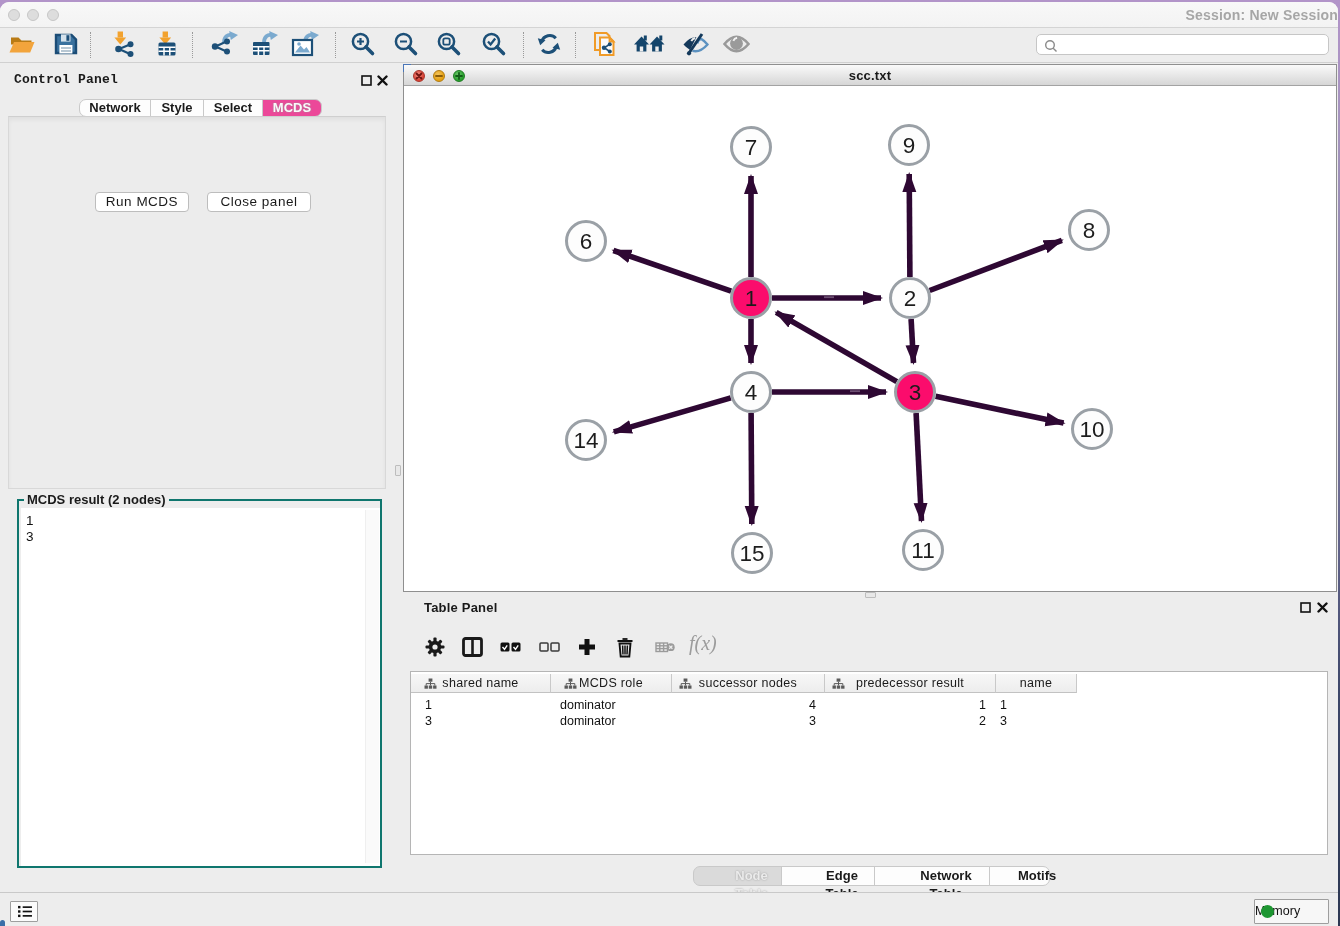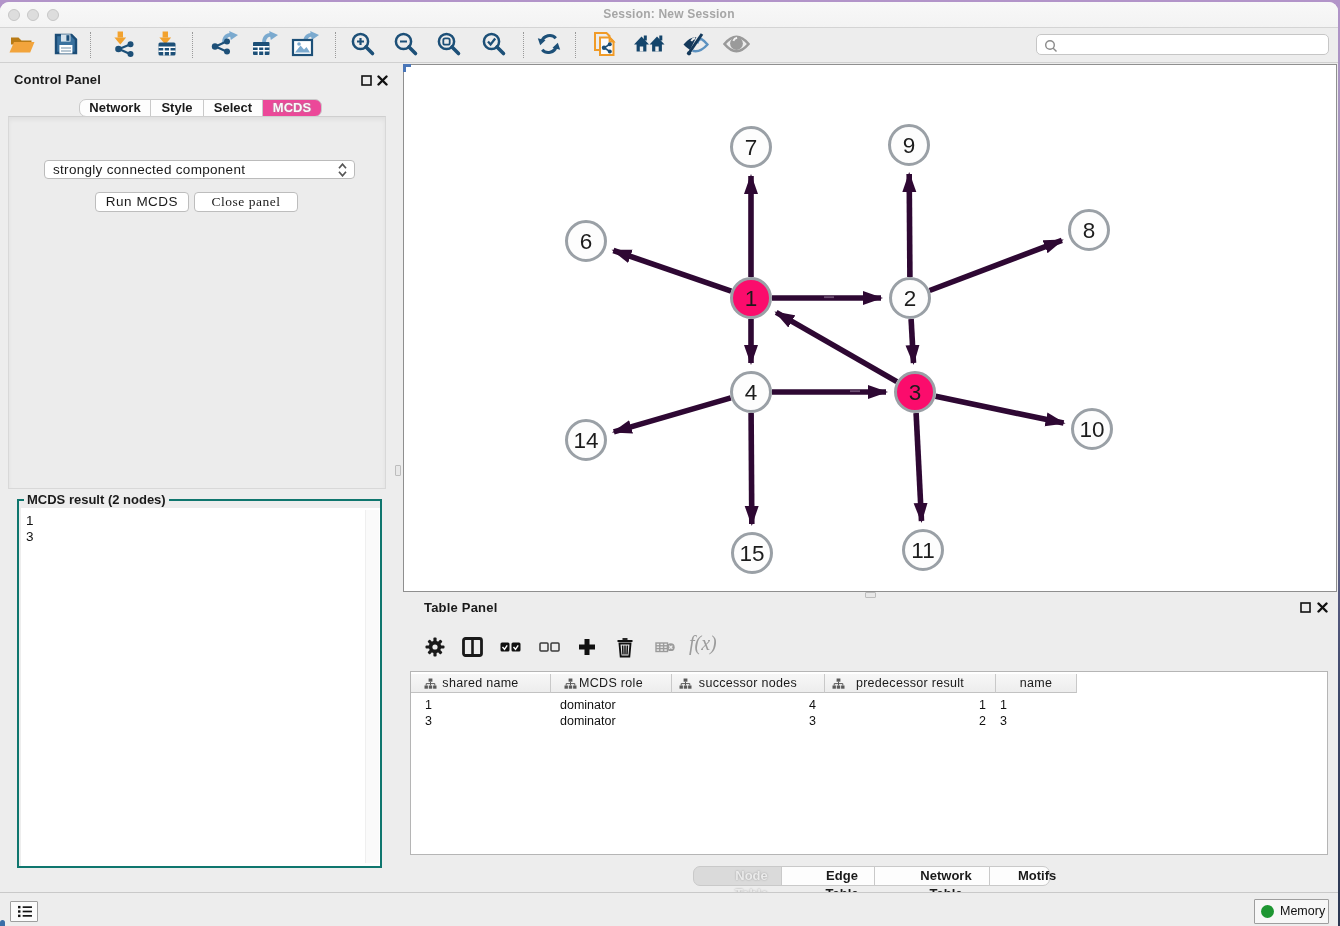--- a/index.html
+++ b/index.html
@@ -2,33 +2,33 @@
 <html><head><meta charset="utf-8">
 <style>
 *{margin:0;padding:0;box-sizing:border-box;}
 html,body{width:1340px;height:926px;overflow:hidden;font-family:"Liberation Sans",sans-serif;}
 body{background:#b294c9;position:relative;}
 #edgeR{position:absolute;right:0;top:0;width:4px;height:926px;background:linear-gradient(#b294c9 0,#a393bd 140px,#8d86ae 300px,#5f6188 560px,#3c4668 700px,#2c3752 926px);}
 #win{position:absolute;left:0;top:2px;width:1338px;height:924px;background:#ededed;border-radius:9px 9px 0 0;overflow:hidden;}
 
 #tbar{position:absolute;left:0;top:0;width:100%;height:26px;background:linear-gradient(#f8f8f8,#f3f3f3);border-bottom:1px solid #d4d4d4;}
 .tl{position:absolute;top:7px;width:12px;height:12px;border-radius:50%;background:#dddddd;border:1px solid #c6c6c6;}
-#ttitle{position:absolute;top:5px;width:100%;text-align:center;font-size:12px;font-weight:bold;color:#a6a6a6;letter-spacing:0.2px;}
+#ttitle{position:absolute;top:5px;width:100%;text-align:right;font-size:14px;font-weight:bold;color:#a6a6a6;letter-spacing:0.2px;}
 
 #toolbar{position:absolute;left:0;top:26px;width:100%;height:35px;background:#ededed;border-bottom:1px solid #d0d0d0;}
 .ti{position:absolute;top:3px;}
 .tsep{position:absolute;top:4px;height:26px;width:0;border-left:1px dotted #9a9a9a;}
 #search{position:absolute;left:1036px;top:6px;width:293px;height:21px;background:#fff;border:1px solid #c6c6c6;border-radius:5px;}
 
 #cpanel{position:absolute;left:0;top:61px;width:394px;height:829px;background:#ededed;}
 #rdiv{position:absolute;left:394px;top:61px;width:9px;height:829px;background:#ededed;}
 #grip1{position:absolute;left:395px;top:463px;width:6px;height:11px;background:#e8e8e8;border:1px solid #bdbdbd;border-radius:1px;}
 #grip2{position:absolute;left:865px;top:590px;width:11px;height:6px;background:#e8e8e8;border:1px solid #bdbdbd;border-radius:1px;}
 
-#cphead{position:absolute;left:14px;top:9px;font-size:13px;font-weight:bold;color:#1a1a1a;letter-spacing:0.2px;}
+#cphead{position:absolute;left:14px;top:9px;font-size:13px;font-weight:bold;color:#1a1a1a;letter-spacing:0.2px;font-family:Liberation Mono, monospace;}
 .tab{position:absolute;top:36px;height:18px;background:#fdfdfd;border:1px solid #c9c9c9;font-size:13px;font-weight:bold;color:#1a1a1a;text-align:center;line-height:16px;}
 #tabMCDS{background:#ec4899;color:#fafafa;text-shadow:0 0 2px #999;border-radius:0 7px 7px 0;}
 #tabpane{position:absolute;left:8px;top:53px;width:378px;height:373px;background:#ececec;border:1px solid #d8d8d8;border-top:1px solid #cfcfcf;box-shadow:inset 0 3px 4px rgba(0,0,0,0.05);}
 #optlabel{position:absolute;left:0;top:75px;width:100%;text-align:center;font-size:13.5px;color:#1a1a1a;letter-spacing:0.4px;}
 #combo{position:absolute;left:44px;top:97px;width:311px;height:19px;background:#fff;border:1px solid #bbb;border-radius:4px;font-size:13.5px;color:#1a1a1a;line-height:17px;padding-left:8px;letter-spacing:0.3px;}
 .btn{position:absolute;top:129px;height:20px;background:#fff;border:1px solid #bdbdbd;border-radius:4px;font-size:13.5px;color:#1a1a1a;text-align:center;line-height:18px;letter-spacing:0.5px;}
 #fieldset{position:absolute;left:17px;top:436px;width:365px;height:369px;border:2px solid #0f766e;}
 #legend{position:absolute;left:5px;top:-9px;background:#ededed;padding:0 3px;font-size:13px;font-weight:bold;color:#1a1a1a;}
 #resultbox{position:absolute;left:2px;top:7px;width:359px;height:358px;background:#fff;}
 #scrolltrack{position:absolute;right:1px;top:2px;width:14px;height:353px;background:#fafafa;border-left:1px solid #efefef;}
@@ -45,21 +45,21 @@
 #tablearea{position:absolute;left:7px;top:73px;width:918px;height:184px;background:#fff;border:1px solid #b5b5b5;}
 .th{position:absolute;top:2px;height:19px;background:linear-gradient(#f7f7f7,#ededed);border-right:1px solid #c9c9c9;border-bottom:1px solid #c2c2c2;font-size:12.5px;color:#1a1a1a;text-align:center;line-height:18px;letter-spacing:0.3px;}
 .td{position:absolute;font-size:12.5px;color:#111;height:15px;}
 .hic{position:absolute;top:6px;}
 .btab{position:absolute;top:268px;height:20px;background:#fdfdfd;border:1px solid #c9c9c9;font-size:13px;font-weight:bold;color:#1a1a1a;text-align:center;line-height:18px;padding-left:28px;}
 #btabNode{background:#dadada;color:#ebebeb;text-shadow:0 0 2px #9a9a9a;border-radius:7px 0 0 7px;}
 #btabMotifs{border-radius:0 7px 7px 0;}
 
 #sbar{position:absolute;left:0;top:890px;width:1338px;height:32px;background:#ededed;border-top:1px solid #c9c9c9;}
 #listbtn{position:absolute;left:10px;top:8px;width:28px;height:21px;background:#fbfbfb;border:1.5px solid #9e9e9e;border-radius:1px;}
-#membtn{position:absolute;left:1254px;top:6px;width:75px;height:25px;background:#f7f7f7;border:1px solid #9e9e9e;border-radius:1px;font-size:12.5px;color:#111;line-height:23px;text-align:left;padding-left:25px;}
+#membtn{position:absolute;left:1254px;top:6px;width:75px;height:25px;background:#f7f7f7;border:1px solid #9e9e9e;border-radius:1px;font-size:12.5px;color:#111;line-height:23px;text-align:left;}
 #memdot{position:absolute;left:6px;top:5px;width:13px;height:13px;border-radius:50%;background:#1e9632;}
 </style></head>
 <body>
 <div id="edgeR"></div>
 <div id="win">
   <div id="tbar">
     <div class="tl" style="left:8px;"></div>
     <div class="tl" style="left:27px;"></div>
     <div class="tl" style="left:47px;"></div>
     <div id="ttitle">Session: New Session</div>
@@ -220,38 +220,53 @@
         <rect x="1" y="1" width="9" height="9" fill="none" stroke="#111" stroke-width="1.6"></rect>
       </svg>
     <svg style="position:absolute;left:377px;top:12px" width="11" height="11" viewBox="0 0 11 11">
         <path d="M1.5,1.5 L9.5,9.5 M9.5,1.5 L1.5,9.5" stroke="#111" stroke-width="2.4" stroke-linecap="round"></path>
       </svg>
     <div class="tab" style="left:79px;width:72px;border-radius:7px 0 0 7px;">Network</div>
     <div class="tab" style="left:150px;width:54px;">Style</div>
     <div class="tab" style="left:203px;width:60px;">Select</div>
     <div class="tab" id="tabMCDS" style="left:262px;width:60px;">MCDS</div>
     <div id="tabpane"></div>
-    <div id="combo">strongly connected component<svg style="position:absolute;right:6px;top:2px" width="11" height="14" viewBox="0 0 11 14">
-          <path d="M2,5.2 L5.5,1.2 L9,5.2 M2,8.8 L5.5,12.8 L9,8.8" fill="none" stroke="#555" stroke-width="1.7"></path>
-        </svg></div>
     <div class="btn" style="left:95px;width:94px;">Run MCDS</div>
-    <div class="btn" style="left:194px;width:104px;font-family:Liberation Serif, serif;">Close panel</div>
+    <div class="btn" style="left:207px;width:104px;">Close panel</div>
     <div id="fieldset">
       <div id="legend">MCDS result (2 nodes)</div>
       <div id="resultbox">
           <div style="position:absolute;left:5px;top:5px;font-size:13.5px;color:#111;line-height:16px;">1<br>3</div>
           <div id="scrolltrack"></div>
         </div>
     </div>
   </div>
   <div id="rdiv"></div>
     <div id="grip1"></div>
   <div id="netwin">
     <div style="position:absolute;left:-1px;top:-1px;width:8px;height:3px;background:#4a76b8;"></div>
       <div style="position:absolute;left:-1px;top:-1px;width:3px;height:8px;background:#4a76b8;"></div>
+      <div id="nethead">
+      <div class="tl2" style="left:9px;background:radial-gradient(circle at 40% 35%,#f08a7f,#da4437 65%);border:1px solid #a8342a;">
+          <svg width="10" height="10" viewBox="0 0 10 10">
+            <path d="M2.5,2.5 l5,5 M7.5,2.5 l-5,5" stroke="#6e1411" stroke-width="1.8" stroke-linecap="round"></path>
+          </svg>
+        </div>
+      <div class="tl2" style="left:29px;background:radial-gradient(circle at 40% 35%,#f3c45e,#e5a011 65%);border:1px solid #b07b11;">
+          <svg width="10" height="10" viewBox="0 0 10 10">
+            <path d="M2,5 h6" stroke="#8a5d0a" stroke-width="1.9" stroke-linecap="round"></path>
+          </svg>
+        </div>
+      <div class="tl2" style="left:49px;background:radial-gradient(circle at 40% 35%,#6cc46a,#27a02d 65%);border:1px solid #1d7a22;">
+          <svg width="10" height="10" viewBox="0 0 10 10">
+            <path d="M2,5 h6 M5,2 v6" stroke="#115c17" stroke-width="1.8" stroke-linecap="round"></path>
+          </svg>
+        </div>
+      <div id="nettitle">scc.txt</div>
+    </div>
     <div id="canvas">
     <svg width="932" height="504" viewBox="0 0 932 504">
       <defs>
             <marker id="ah" markerWidth="21" markerHeight="15" refX="18" refY="7.5" orient="auto" markerUnits="userSpaceOnUse">
               <path d="M0,0.5 L20,7.5 L0,14.5 z" fill="#2e0833"></path>
             </marker>
           </defs>
       <g stroke="#2e0833" stroke-width="5.6" marker-end="url(#ah)">
       <line x1="347.0" y1="190.0" x2="347.0" y2="89.0"></line>
       <line x1="327.2" y1="204.1" x2="209.4" y2="163.5"></line>

